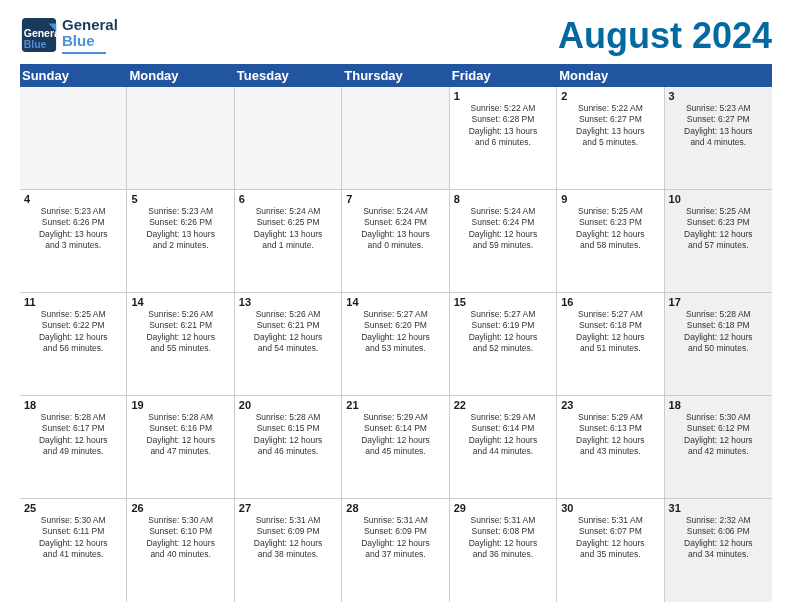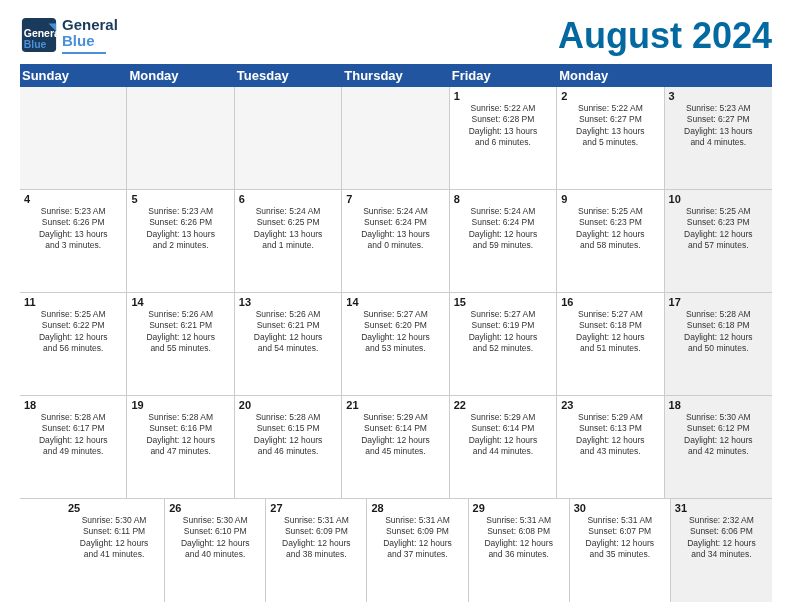--- a/index.html
+++ b/index.html
@@ -64,21 +64,20 @@
       display: grid;
       grid-template-rows: repeat(5, 1fr);
     }
     .cal-row {
       display: grid;
       grid-template-columns: repeat(7, 1fr);
       border-bottom: 1px solid #ccc;
     }
     .cal-row:last-child {
       border-bottom: none;
-      margin-left: 44px;
     }
     .cal-cell {
       border-right: 1px solid #ccc;
       padding: 3px 4px;
       font-size: 9px;
       color: #333;
       background: #fff;
       vertical-align: top;
       min-height: 0;
     }

